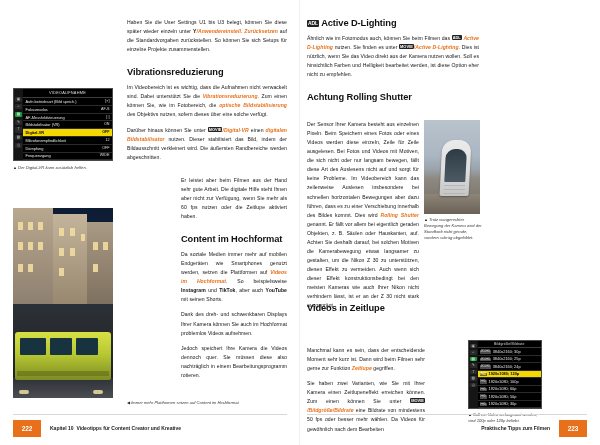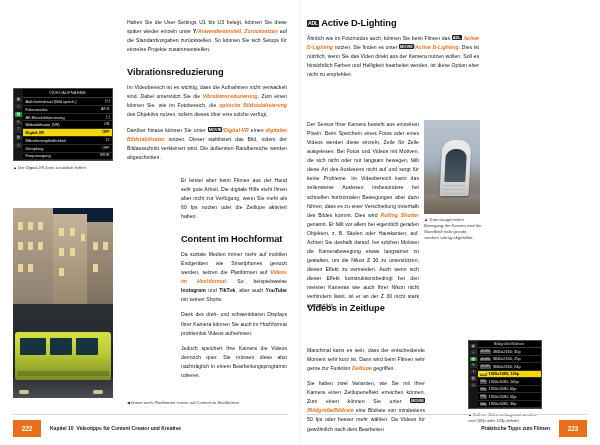--- a/index.html
+++ b/index.html
@@ -312,20 +312,21 @@
     <h2 class="h2">
       <span class="glyph" style="font-size:5px; line-height:7px;">ADL</span>
       <span>Active D-Lighting</span>
     </h2>
 
     <p class="body-text">
       <span>Ähnlich wie im Fotomodus auch, können Sie beim Filmen das </span><span class="glyph">ADL</span>
       <span class="accent">Active D-Lighting</span><span> nutzen. Sie finden es unter </span><span class="glyph">MOVIE</span><span class="accent">/Active D-Lighting</span><span>. Dies ist nützlich, wenn Sie das Video direkt aus der Kamera nutzen wollen. Soll es hinsichtlich Farben und Helligkeit bearbeitet werden, ist diese Option eher nicht zu empfehlen.</span>
     </p>
 
+    <h2 class="h2" style="margin-top:13px;">Achtung Rolling Shutter</h2>
   </div>
 
   <div class="col" id="col-right-2">
     <p class="body-text">
       <span>Der Sensor Ihrer Kamera besteht aus einzelnen Pixeln. Beim Speichern eines Fotos oder eines Videos werden diese einzeln, Zeile für Zeile ausgelesen. Bei Fotos und Videos mit Motiven, die sich nicht oder nur langsam bewegen, fällt diese Art des Auslesens nicht auf und sorgt für keine Probleme. Im Videobereich kann das zeilenweise Auslesen insbesondere bei schnellen horizontalen Bewegungen aber dazu führen, dass es zu einer Verschiebung innerhalb des Bildes kommt. Dies wird </span><span class="accent">Rolling Shutter</span><span> genannt. Er fällt vor allem bei eigentlich geraden Objekten, z. B. Säulen oder Hauskanten, auf. Achten Sie deshalb darauf, bei solchen Motiven die Kamerabewegung etwas langsamer zu gestalten, um die Nikon Z 30 zu unterstützen, diesen Effekt zu vermeiden. Auch wenn sich dieser Effekt konstruktionsbedingt bei den meisten Kameras wie auch Ihrer Nikon nicht verhindern lässt, ist er an der Z 30 nicht stark ausgeprägt.</span>
     </p>
   </div>
 
   <div class="photo" id="photo-beach">
     <div class="beach-sand"></div>

